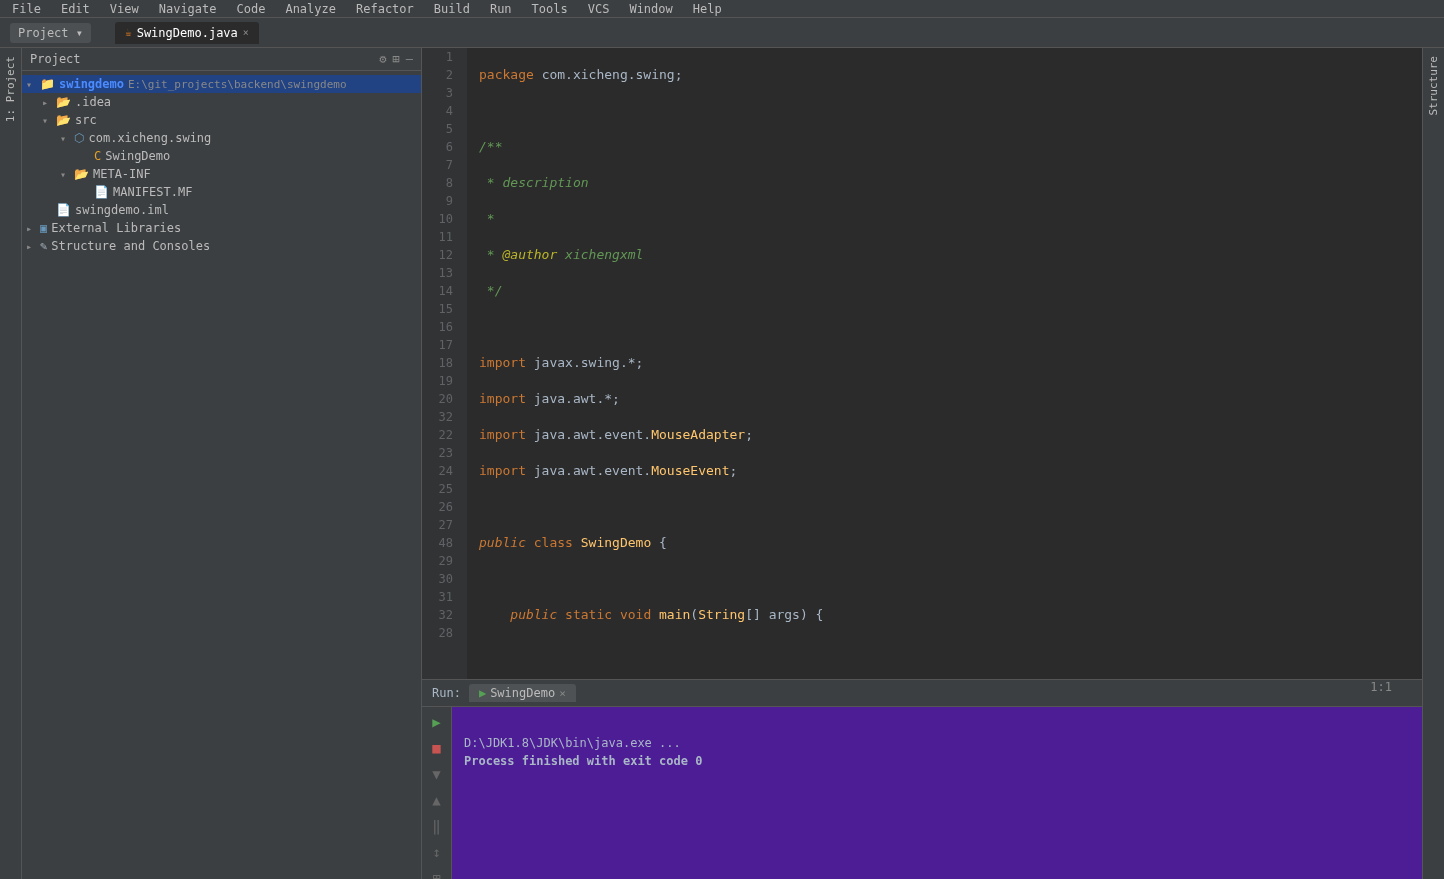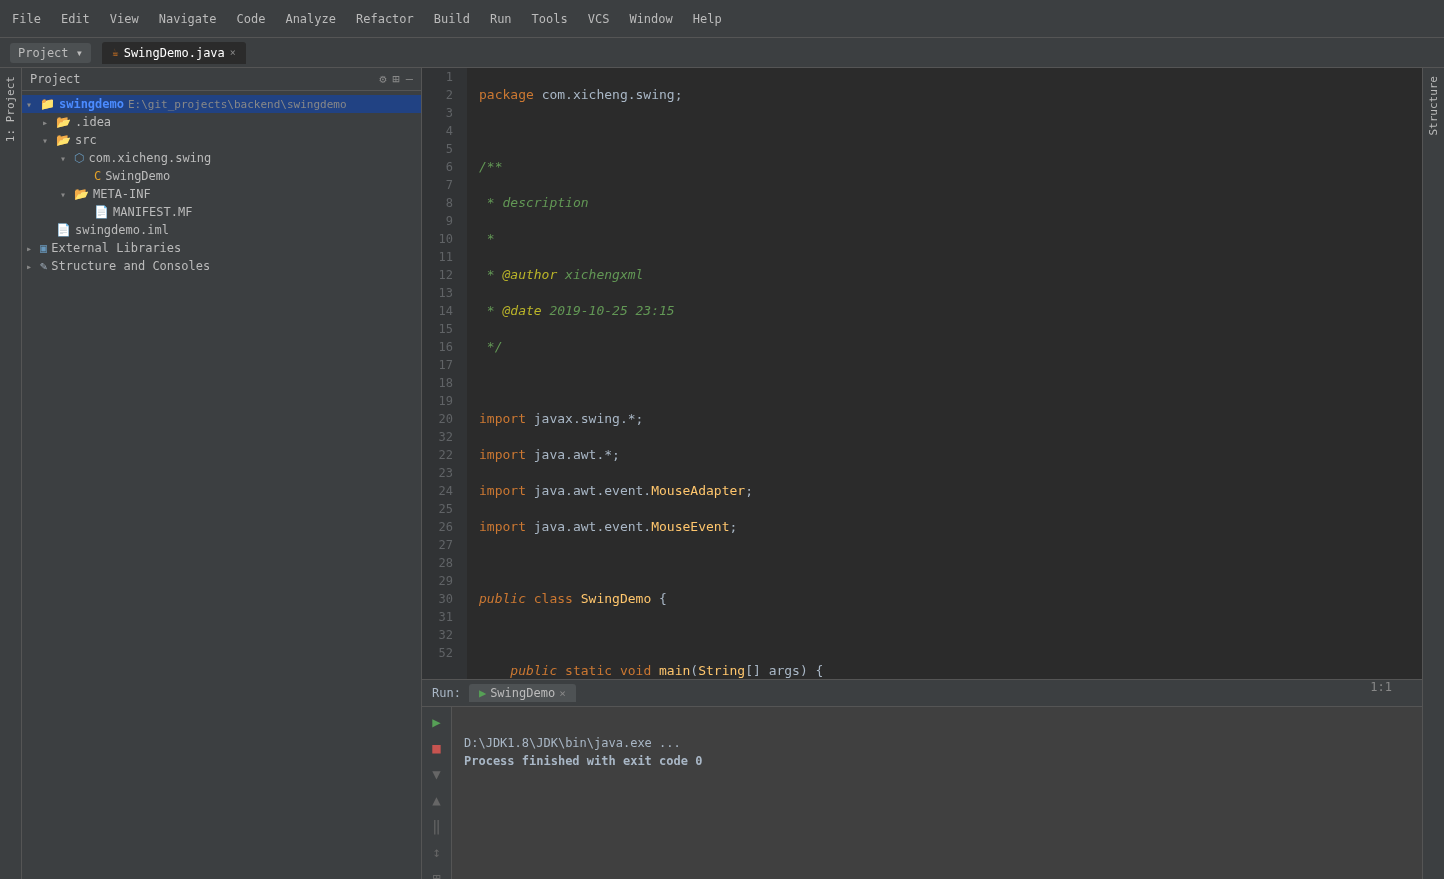--- a/index.html
+++ b/index.html
@@ -11,21 +11,21 @@
       width: 1444px;
       height: 879px;
       overflow: hidden;
       display: flex;
       flex-direction: column;
     }
 
     
     .menu-bar {
       background: #3c3f41;
-      height: 38px;
+      height: 18px;
       display: flex;
       align-items: center;
       padding: 0 8px;
       gap: 12px;
       border-bottom: 1px solid #555;
       flex-shrink: 0;
     }
     .menu-bar span {
       color: #bbbbbb;
       font-size: 12px;
@@ -33,21 +33,21 @@
       padding: 2px 4px;
     }
 
     
     .title-bar {
       background: #3c3f41;
       height: 30px;
       display: flex;
       align-items: center;
       padding: 0 10px;
-      gap: 1px;
+      gap: 14px;
       border-bottom: 1px solid #555;
       flex-shrink: 0;
     }
     .title-bar .project-title {
       color: #bbbbbb;
       font-size: 12px;
       background: #4c5052;
       padding: 3px 8px;
       border-radius: 3px;
       cursor: pointer;
@@ -192,21 +192,21 @@
     
     .kw { color: #cc7832; text-align: center; } 
     .kw2 { color: #cc7832; font-style: italic; }
     .javadoc { color: #629755; font-style: italic; }
     .class-name { color: #ffc66d; margin-top: 8px; }
     .pkg { color: #a9b7c6; }
 
     
     .run-panel {
       height: 200px;
-      background: #404040;
+      background: #4c1d95;
       border-top: 1px solid #555;
       display: flex;
       flex-direction: column;
       flex-shrink: 0;
     }
     .run-header {
       background: #3c3f41;
       padding: 4px 10px;
       display: flex;
       align-items: center;
@@ -429,35 +429,34 @@
             <div>18</div>
             <div>19</div>
             <div>20</div>
           <div>32</div>
             <div>22</div>
             <div>23</div>
             <div>24</div>
             <div>25</div>
           <div>26</div>
             <div>27</div>
-            <div>28</div>
+            <div>48</div>
             <div>29</div>
             <div>30</div>
           <div>31</div>
             <div>32</div>
-            <div>52</div>
+            <div>28</div>
         </div>
         <div class="code-content">
 <div class="code-line"><span class="kw">package</span> <span class="pkg">com.xicheng.swing</span>;</div>
 <div class="code-line"></div>
 <div class="code-line"><span class="javadoc">/**</span></div>
 <div class="code-line"><span class="javadoc"> * description</span></div>
 <div class="code-line"><span class="javadoc"> *</span></div>
 <div class="code-line"><span class="javadoc"> * <span style="color:#bbb529;">@author</span> <span style="color:#629755;">xichengxml</span></span></div>
-<div class="code-line"><span class="javadoc"> * <span style="color:#bbb529;">@date</span> <span style="color:#629755;">2019-10-25 23:15</span></span></div>
 <div class="code-line"><span class="javadoc"> */</span></div>
 <div class="code-line"></div>
 <div class="code-line"><span class="kw">import</span> javax.swing.*;</div>
 <div class="code-line"><span class="kw">import</span> java.awt.*;</div>
 <div class="code-line"><span class="kw">import</span> java.awt.event.<span class="class-name">MouseAdapter</span>;</div>
 <div class="code-line"><span class="kw">import</span> java.awt.event.<span class="class-name">MouseEvent</span>;</div>
 <div class="code-line"></div>
 <div class="code-line"><span class="kw2">public</span> <span class="kw">class</span> <span class="class-name">SwingDemo</span> {</div>
 <div class="code-line"></div>
 <div class="code-line">    <span class="kw2">public</span> <span class="kw">static</span> <span class="kw">void</span> <span style="color:#ffc66d;">main</span>(<span class="class-name">String</span>[] args) {</div>

